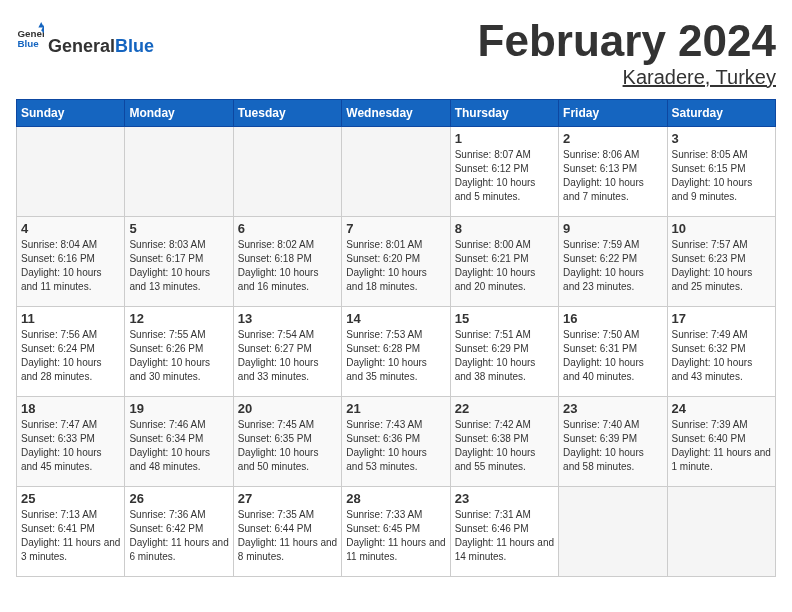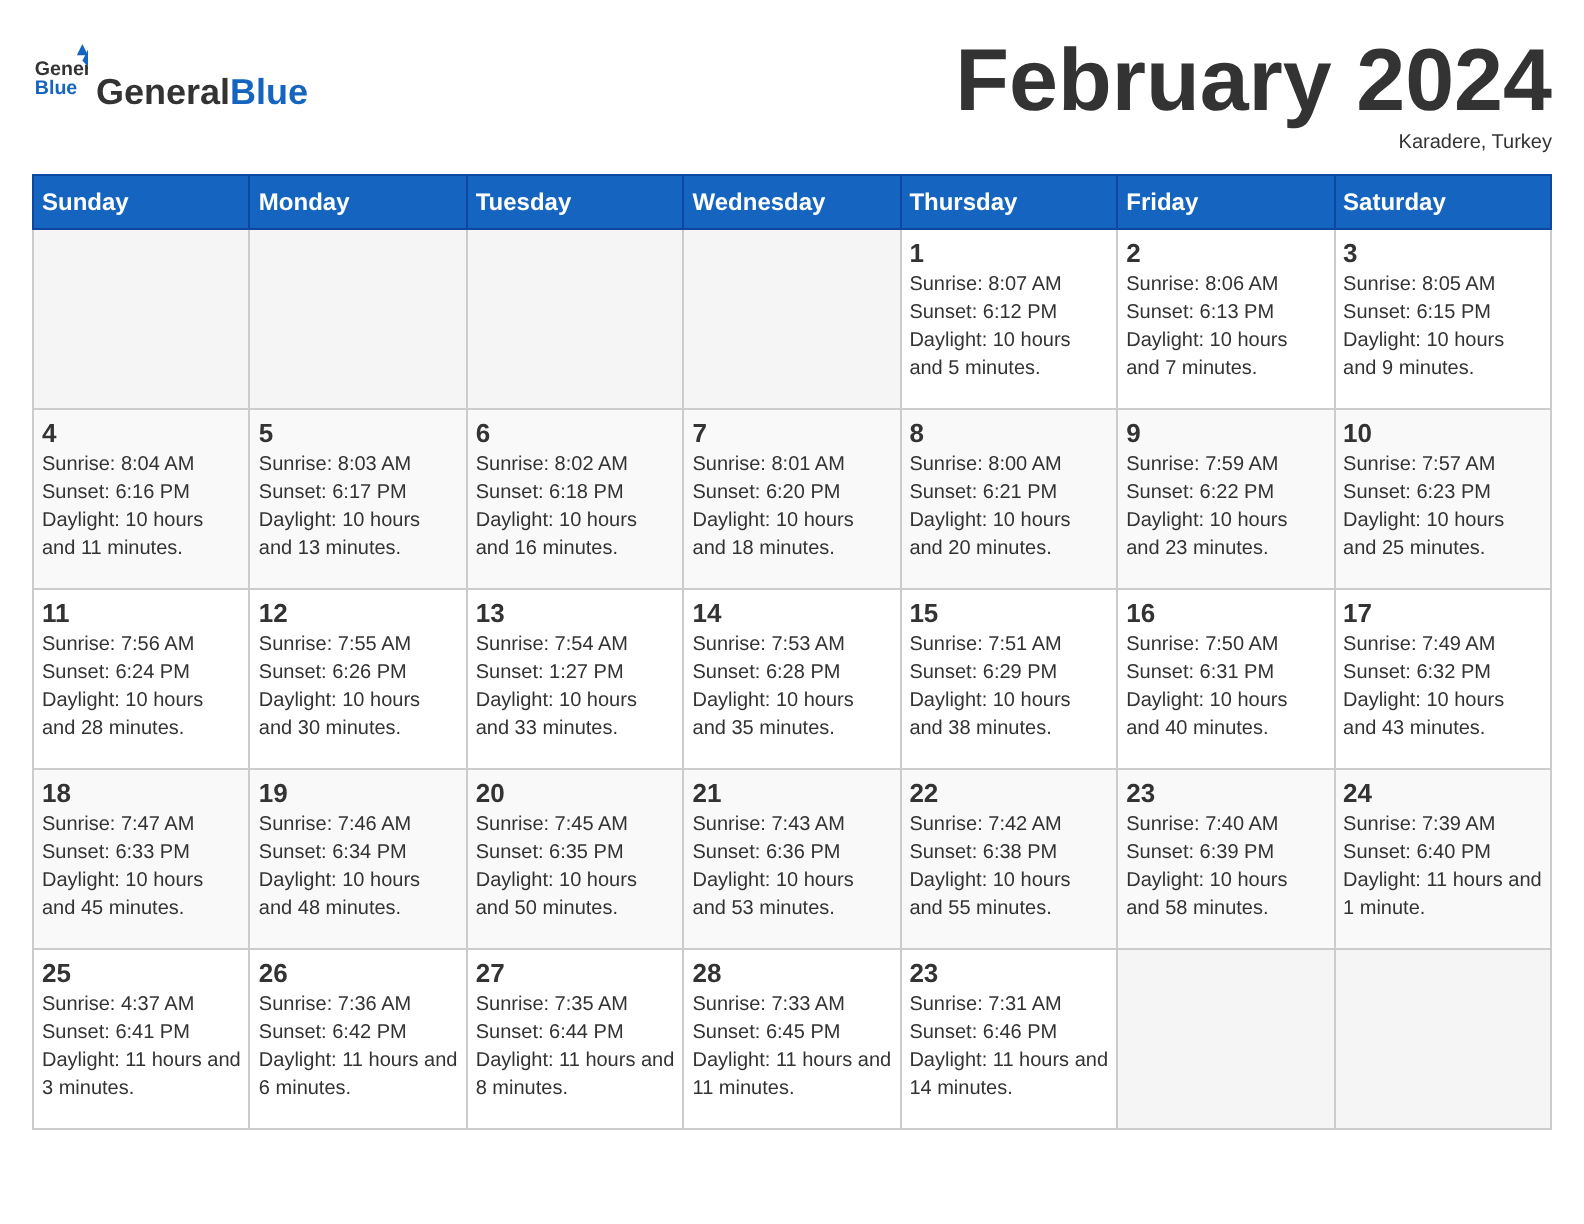--- a/index.html
+++ b/index.html
@@ -27,22 +27,23 @@
     }
     .title-area {
       text-align: right;
     }
     .month-title {
       font-size: 44px;
       font-weight: bold;
       color: #333;
     }
     .location-title {
-      font-size: 10px;
+      font-size: 20px;
       color: #333;
+      text-decoration: underline;
     }
     table {
       width: 100%;
       border-collapse: collapse;
       table-layout: fixed;
     }
     th {
       background-color: #1565c0;
       color: #fff;
       font-size: 12px;
@@ -219,21 +220,21 @@
         <div class="day-info">
           <span>Sunrise: 7:55 AM</span><br>
           <span>Sunset: 6:26 PM</span><br>
           <span>Daylight: 10 hours and 30 minutes.</span>
         </div>
         </td>
         <td>
           <span class="day-num">13</span>
         <div class="day-info">
           <span>Sunrise: 7:54 AM</span><br>
-          <span>Sunset: 1:27 PM</span><br>
+          <span>Sunset: 6:27 PM</span><br>
           <span>Daylight: 10 hours and 33 minutes.</span>
         </div>
         </td>
         <td>
           <span class="day-num">14</span>
         <div class="day-info">
           <span>Sunrise: 7:53 AM</span><br>
           <span>Sunset: 6:28 PM</span><br>
           <span>Daylight: 10 hours and 35 minutes.</span>
         </div>
@@ -318,21 +319,21 @@
           <span>Sunrise: 7:39 AM</span><br>
           <span>Sunset: 6:40 PM</span><br>
           <span>Daylight: 11 hours and 1 minute.</span>
         </div>
         </td>
       </tr>
       <tr>
         <td>
           <span class="day-num">25</span>
         <div class="day-info">
-          <span>Sunrise: 4:37 AM</span><br>
+          <span>Sunrise: 7:13 AM</span><br>
           <span>Sunset: 6:41 PM</span><br>
           <span>Daylight: 11 hours and 3 minutes.</span>
         </div>
         </td>
         <td>
           <span class="day-num">26</span>
         <div class="day-info">
           <span>Sunrise: 7:36 AM</span><br>
           <span>Sunset: 6:42 PM</span><br>
           <span>Daylight: 11 hours and 6 minutes.</span>

